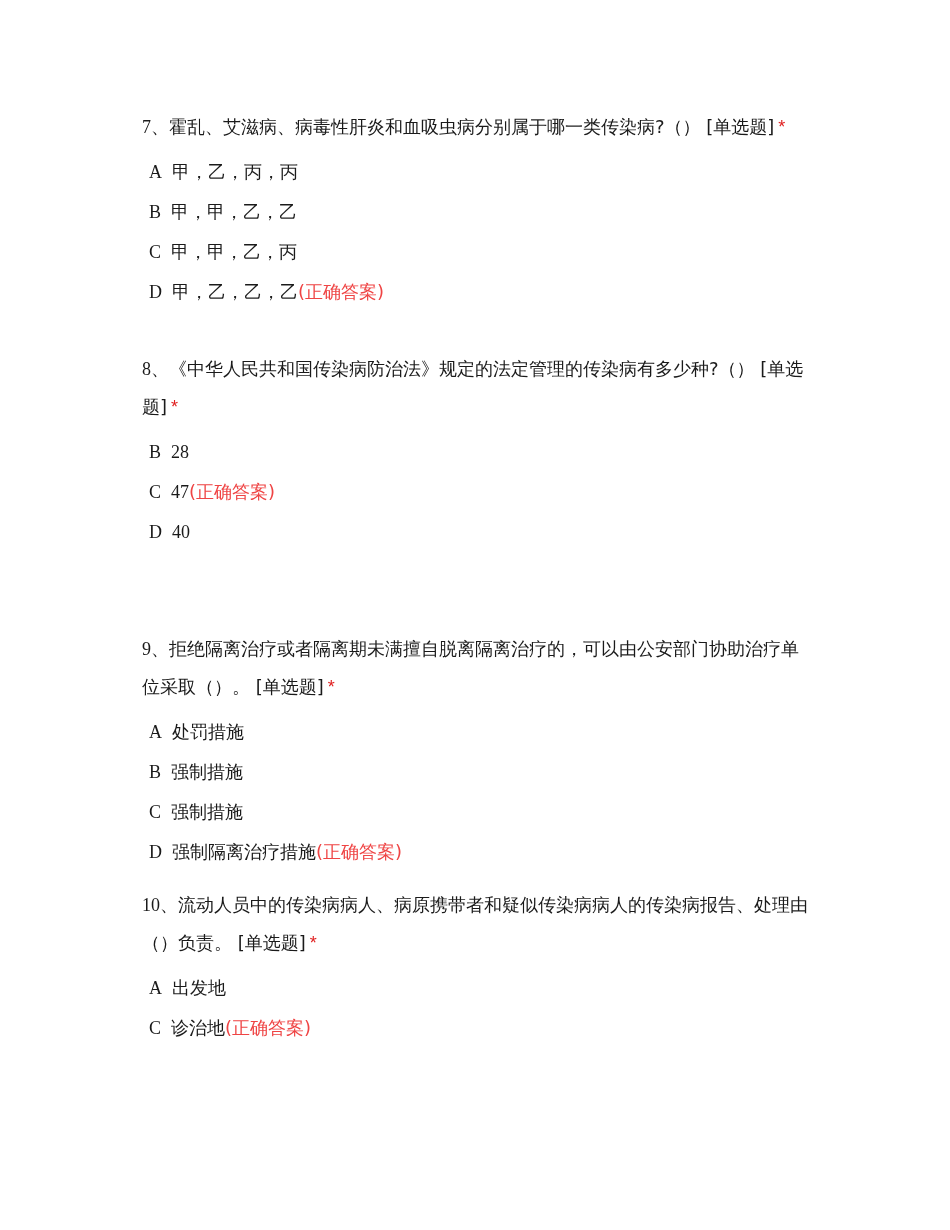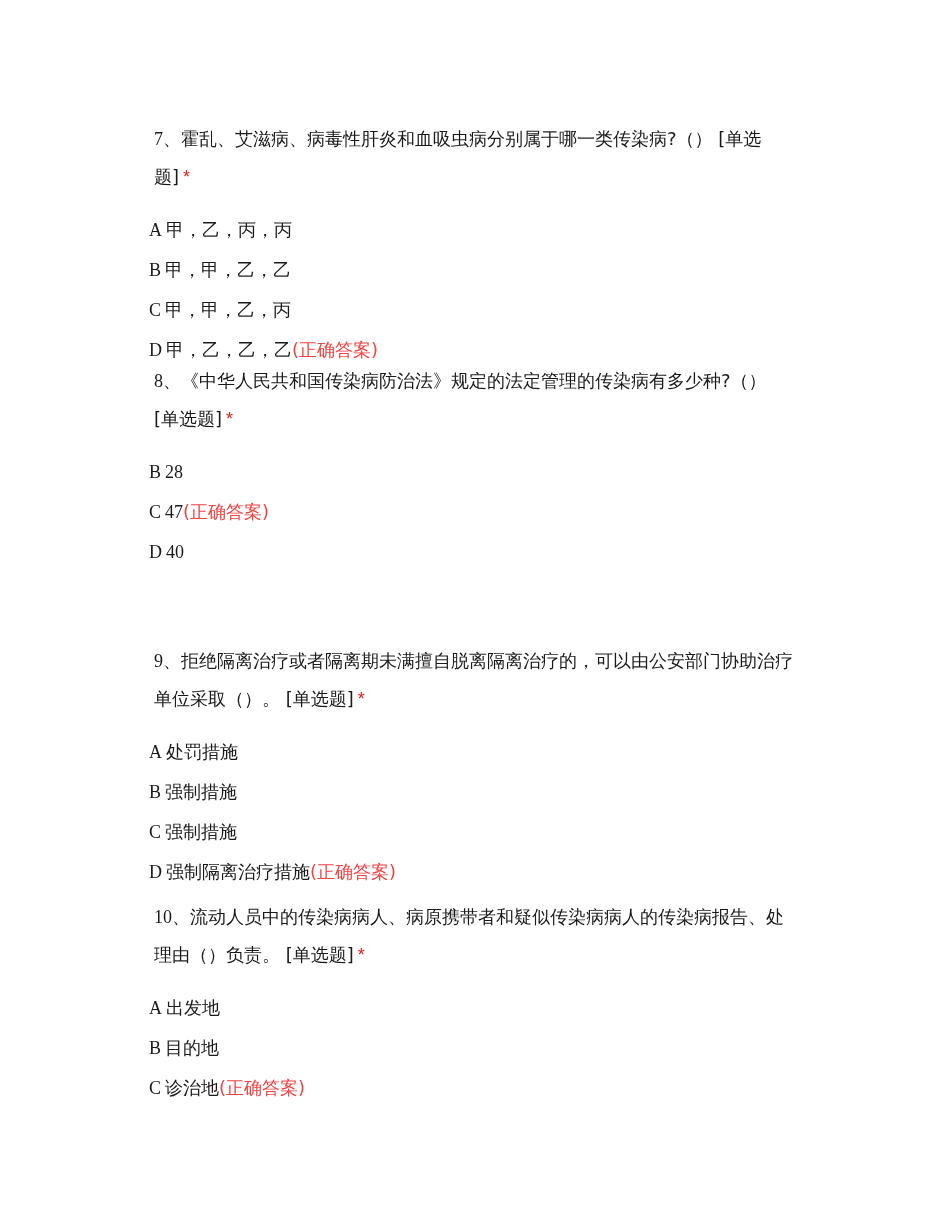--- a/index.html
+++ b/index.html
@@ -4,34 +4,34 @@
 <style>
   html, body { margin: 0; padding: 0; background: #ffffff; }
   body {
     width: 950px; height: 1230px; position: relative; overflow: hidden;
     font-family: "Liberation Serif", "DejaVu Serif", serif;
     color: #1a1a1a;
   }
   .page { position: absolute; left: 140px; top: 0; width: 670px; }
   .question { position: absolute; left: 0; width: 670px; }
   .q-title {
-    font-size: 18px; line-height: 38px; margin: 14px;
+    font-size: 18px; line-height: 38px; margin: 2px;
     font-family: "DejaVu Sans", "Liberation Sans", sans-serif;
     letter-spacing: 0px;
   }
   .q-title .num { font-family: "Liberation Serif", serif; }
   .q-type { font-family: "DejaVu Sans", sans-serif; }
   .req { color: #e02020; margin-left: 4px; font-family: "Liberation Sans", sans-serif; }
   .options { margin-top: 6px; }
   .option {
     font-size: 18px; height: 40px; line-height: 40px; padding-left: 9px;
     white-space: nowrap;
   }
   .opt-letter { font-family: "Liberation Serif", serif; margin-right: 4px; }
-  .opt-text { font-family: "DejaVu Sans", sans-serif; }
+  .opt-text { font-family: "DejaVu Sans", sans-serif; margin-left: 6px; }
   .opt-text.num { font-family: "Liberation Serif", serif; }
   .correct { color: #ef4444; font-family: "DejaVu Sans", sans-serif; }
 </style>
 </head>
 <body>
 
 <div class="page">
 
   <div class="question" style="top:106px;">
     <p class="q-title"><span class="num">7、</span><span>霍乱、艾滋病、病毒性肝炎和血吸虫病分别属于哪一类传染病?（）</span> <span class="q-type">[单选题]</span><span class="req">*</span></p>
@@ -59,18 +59,17 @@
       <div class="option"><span class="opt-letter">B</span><span class="opt-text">强制措施</span><span class="correct"></span></div>
       <div class="option"><span class="opt-letter">C</span><span class="opt-text">强制措施</span><span class="correct"></span></div>
       <div class="option"><span class="opt-letter">D</span><span class="opt-text">强制隔离治疗措施</span><span class="correct">(正确答案)</span></div>
     </div>
   </div>
 
   <div class="question" style="top:884px;">
     <p class="q-title"><span class="num">10、</span><span>流动人员中的传染病病人、病原携带者和疑似传染病病人的传染病报告、处理由（）负责。</span> <span class="q-type">[单选题]</span><span class="req">*</span></p>
     <div class="options">
       <div class="option"><span class="opt-letter">A</span><span class="opt-text">出发地</span><span class="correct"></span></div>
-      <div class="option"><span class="opt-letter">B</span><span class="opt-text">目的地</span><span class="correct"></span></div>
       <div class="option"><span class="opt-letter">C</span><span class="opt-text">诊治地</span><span class="correct">(正确答案)</span></div>
     </div>
   </div>
 
 </div>
 
 </body></html>

